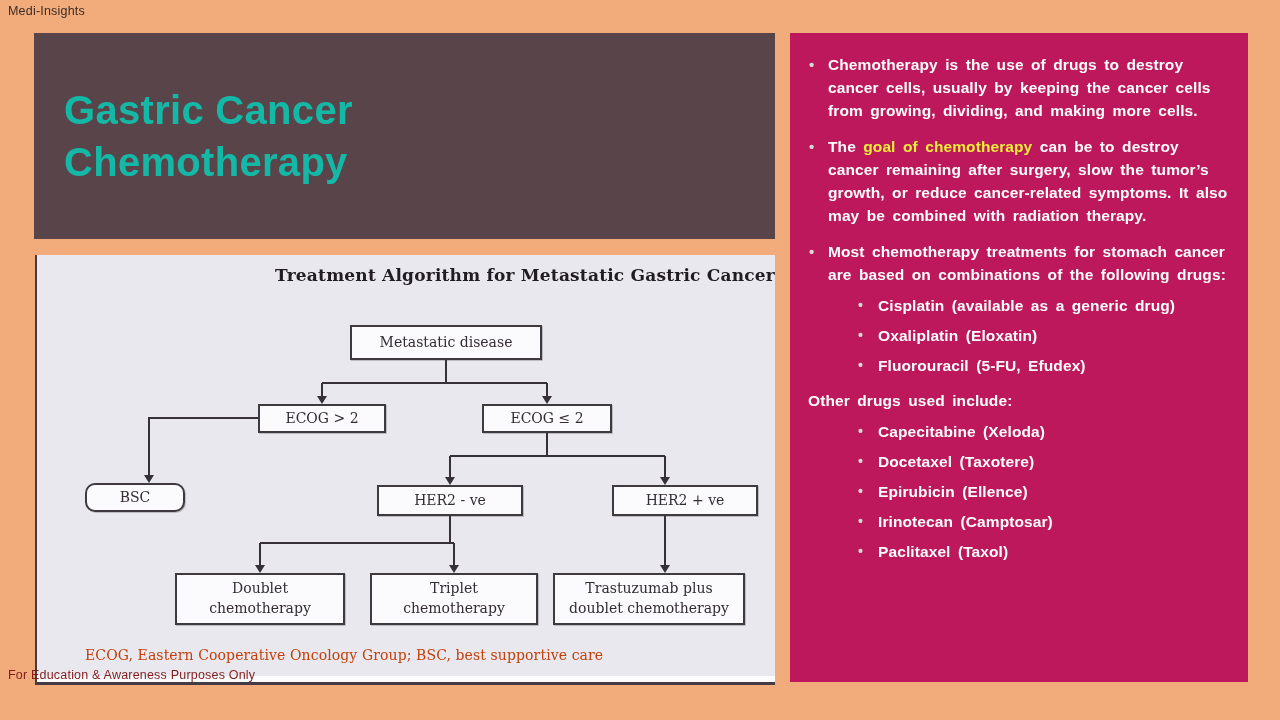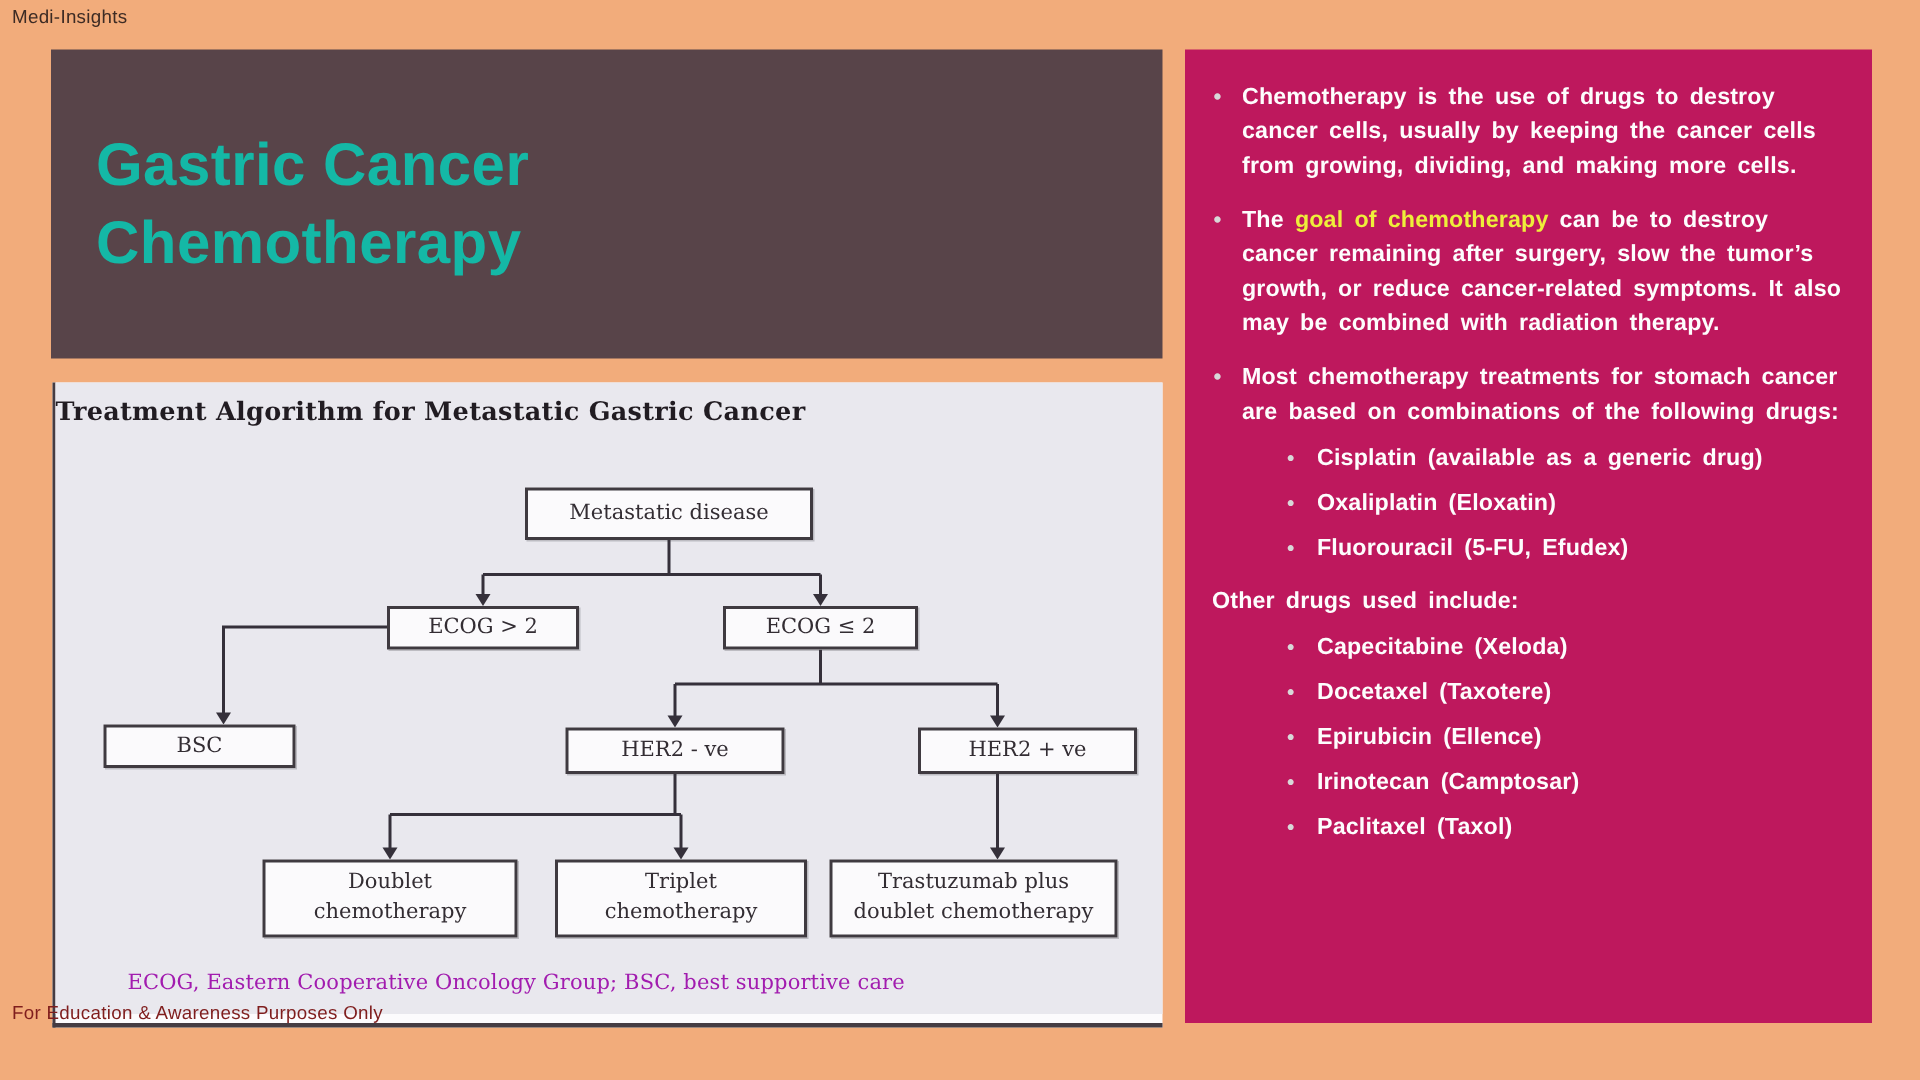--- a/index.html
+++ b/index.html
@@ -39,42 +39,42 @@
     background:#fcfbfd;
     border-left:2px solid #453c43; border-bottom:3px solid #453c43;
   }
   .diagram-inner {
     position:relative; width:738px; height:421px;
     background:#e9e8ee;
     font-family:"DejaVu Serif", serif;
   }
   .diagram-title {
     position:absolute; left:0; top:10px; width:100%;
-    text-align:left; font-weight:700; font-size:17px; color:#211c22;
+    text-align:right; font-weight:700; font-size:17px; color:#211c22;
     letter-spacing:.2px;
   }
   .connectors { position:absolute; left:0; top:0; }
   .node {
     position:absolute; background:#fbfafc; border:2px solid #3f3a40;
     display:flex; align-items:center; justify-content:center; text-align:center;
     font-size:14px; line-height:1.4; color:#332d33;
     box-shadow:1px 1px 0 rgba(60,55,65,.25);
   }
   .n-metastatic { left:313px; top:70px;  width:192px; height:35px;text-align:center; }
   .n-ecog-gt    { left:221px; top:149px; width:128px; height:29px; }
   .n-ecog-le    { left:445px; top:149px; width:130px; height:29px; }
-  .n-bsc        { left:32px;  top:228px; width:128px; height:29px; }
+  .n-bsc        { left:48px;  top:228px; width:100px; height:29px;border-radius:10px; }
   .n-her2-neg   { left:340px; top:230px; width:146px; height:31px; }
   .n-her2-pos   { left:555px; top:230px; width:146px; height:31px;margin-left:20px; }
   .n-doublet    { left:138px; top:318px; width:170px; height:52px; padding:0 18px; }
   .n-triplet    { left:333px; top:318px; width:168px; height:52px; padding:0 18px; }
   .n-trastu     { left:516px; top:318px; width:192px; height:52px; padding:0 6px; }
   .diagram-footnote {
     position:absolute; left:48px; top:392px;
-    font-size:14px; color:#a21caf; letter-spacing:.1px;
+    font-size:14px; color:#c2410c; letter-spacing:.1px;
   }
 
   
   .content-panel {
     position:absolute; left:790px; top:33px; width:458px; height:649px;
     background:#be185d;
     padding:20px 20px 14px 18px;
     color:#fdfdfd; font-weight:700; font-size:15.5px; line-height:23px;
     word-spacing:3px; letter-spacing:.1px;
   }

